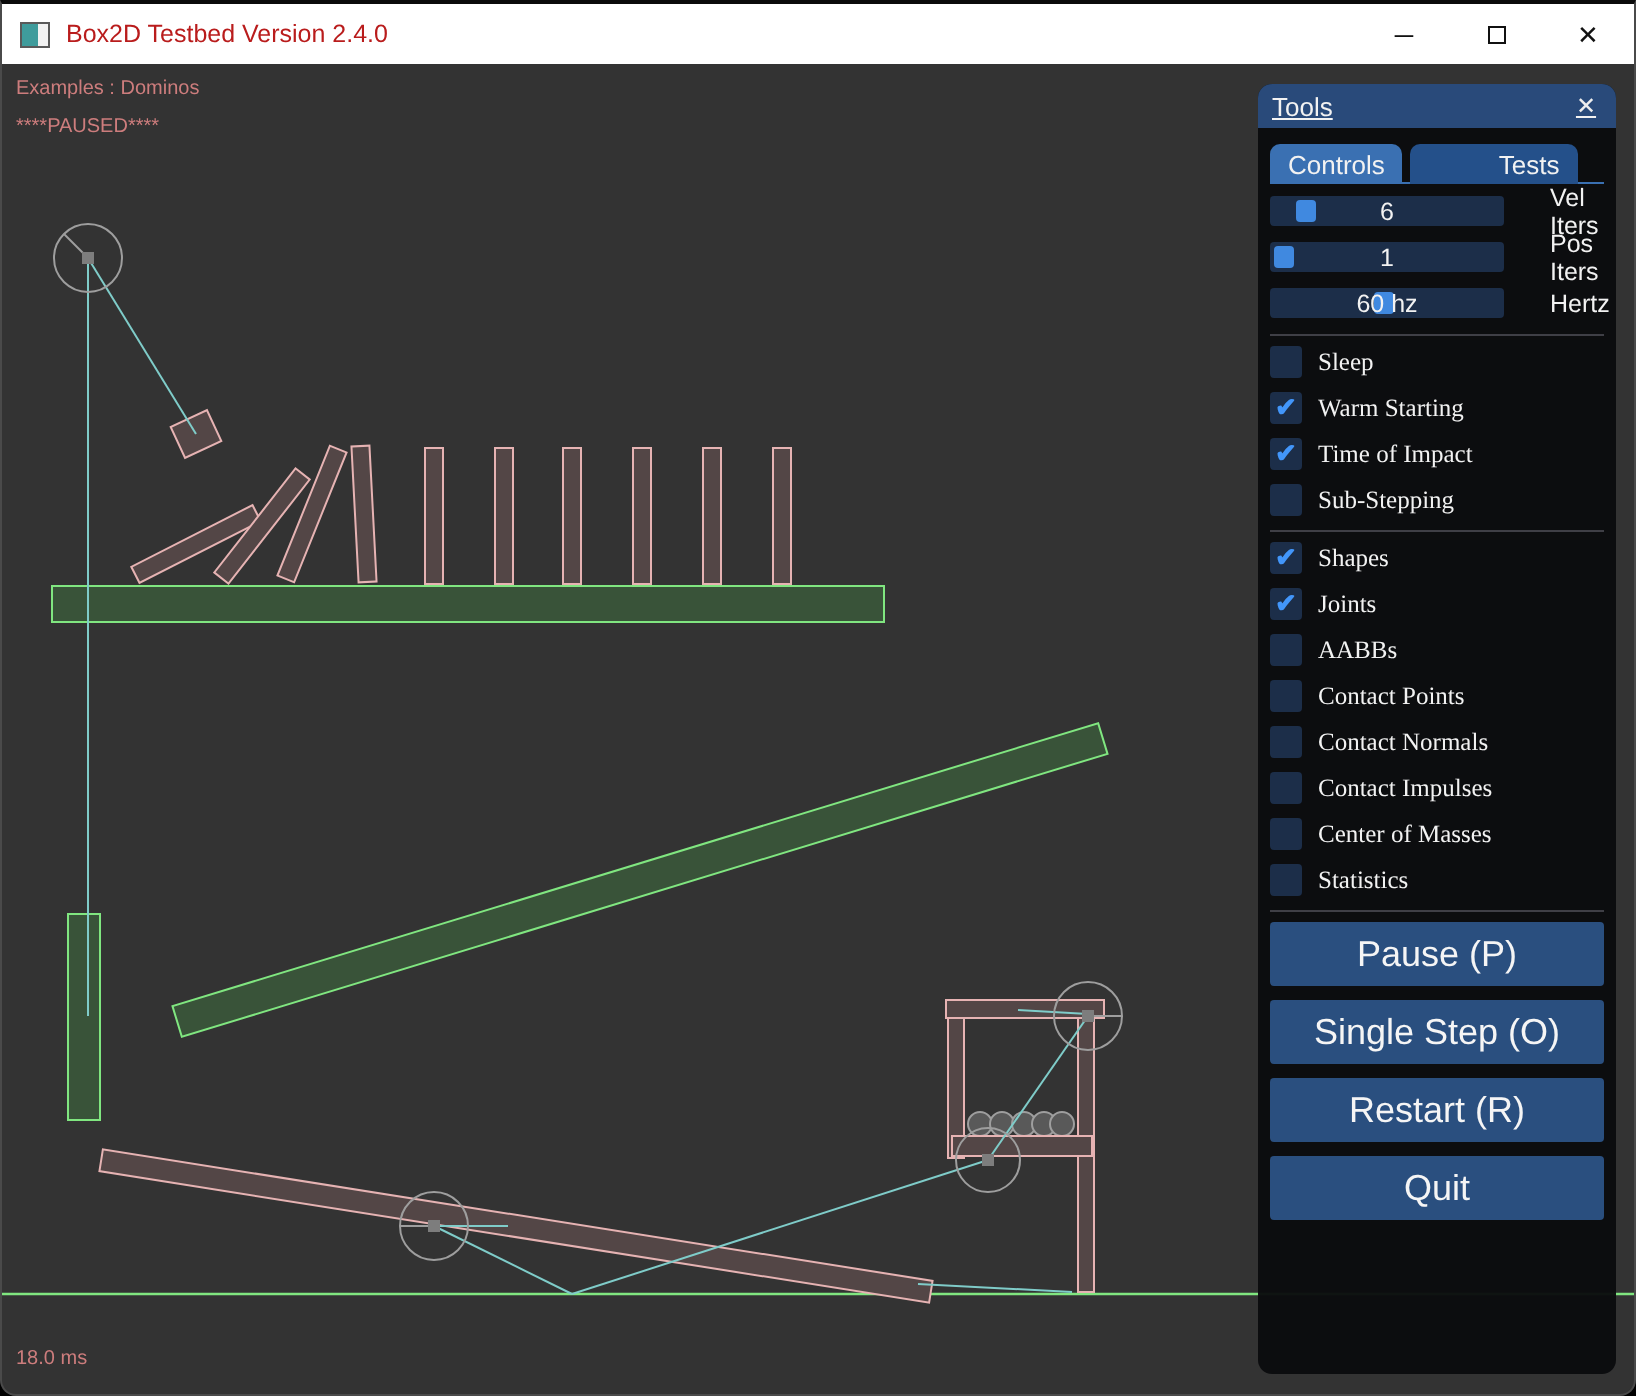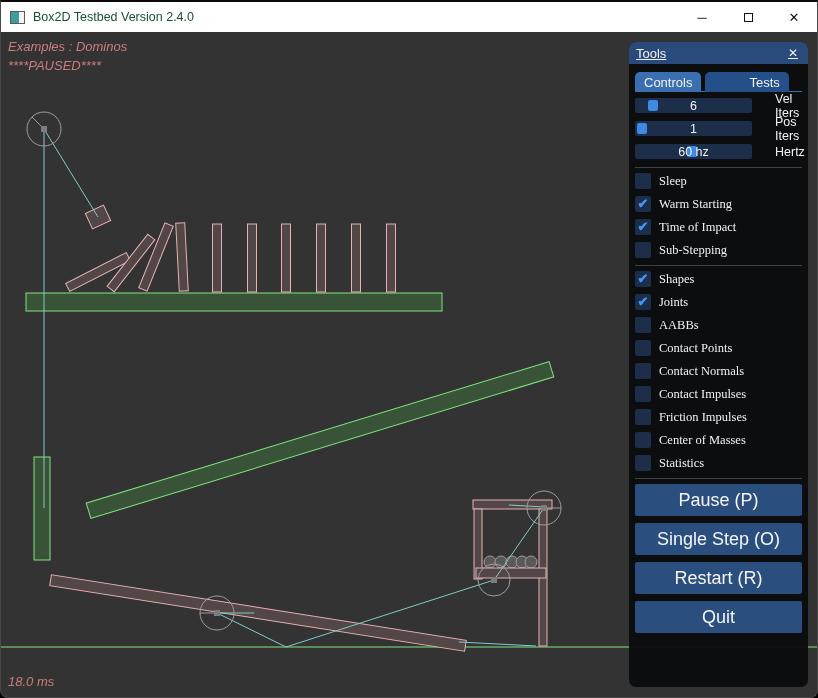--- a/index.html
+++ b/index.html
@@ -12,35 +12,35 @@
     border-radius:0 0 8px 8px;
   }
   
   .titlebar{
     position:absolute;left:0;top:0;width:100%;height:30px;
     background:#ffffff;display:flex;align-items:center;z-index:5;
   }
   .app-icon{width:15px;height:13px;margin-left:9px;border:1px solid #5a5a5a;
     background:linear-gradient(90deg,#3f9c9c 0 62%,#f2f2f2 62% 100%);
     position:relative;flex:none;}
-  .title-text{margin-left:8px;font-size:12.5px;color:#14532d;flex:1 1 auto;}
+  .title-text{margin-left:8px;font-size:12.5px;color:#b91c1c;flex:1 1 auto;}
   .winbtn{width:46px;height:30px;display:flex;align-items:center;justify-content:center;
     color:#111;font-size:13px;flex:none;}
   .winbtn .maxbox{width:9px;height:9px;border:1px solid #111;display:block;}
   
   svg.scene{position:absolute;left:0;top:0;z-index:1;}
   .sh-green{stroke:var(--static_green);fill:var(--green_fill);stroke-width:1;}
   .sh-salmon{stroke:var(--dynamic_salmon);fill:var(--salmon_fill);stroke-width:1;}
   .sh-gray{stroke:var(--sleep_gray);fill:none;stroke-width:1;}
   .sh-ball{stroke:var(--sleep_gray);fill:var(--gray_fill);stroke-width:1;}
   .jline{stroke:var(--joint_teal);fill:none;stroke-width:1;}
   .rline{stroke:var(--sleep_gray);stroke-width:1;}
   .anchor{fill:#7d7d7d;}
   .groundline{stroke:var(--static_green);stroke-width:1.2;}
-  .hud{position:absolute;z-index:2;color:var(--text_salmon);font-size:13px;white-space:pre;font-style:italic;}
+  .hud{position:absolute;z-index:2;color:var(--text_salmon);font-size:10px;white-space:pre;}
   
   .tools{
     position:absolute;left:628px;top:40px;width:179px;height:645px;z-index:4;
     background:rgba(11,12,14,0.97);border-radius:7px;color:#f2f2f2;font-size:13px;
   }
   .tools-header{height:22px;background:var(--header);border-radius:7px 7px 0 0;
     display:flex;align-items:center;padding:0 7px;text-decoration:underline;}
   .tools-header .t-title{flex:1;}
   .t-close{width:16px;height:16px;display:flex;align-items:center;justify-content:center;
     font-size:12px;color:#eee;}
@@ -245,24 +245,20 @@
           <div class="chk-row">
             <div class="chk-box"></div>
             <span class="chk-label">Contact Normals</span>
           </div>
           <div class="chk-row">
             <div class="chk-box"></div>
             <span class="chk-label">Contact Impulses</span>
           </div>
           <div class="chk-row">
             <div class="chk-box"></div>
-            <span class="chk-label">Friction Impulses</span>
-          </div>
-          <div class="chk-row">
-            <div class="chk-box"></div>
             <span class="chk-label">Center of Masses</span>
           </div>
           <div class="chk-row">
             <div class="chk-box"></div>
             <span class="chk-label">Statistics</span>
           </div>
         </div>
       <div class="sep"></div>
       <div id="buttons">
           <div class="btn">Pause (P)</div>

